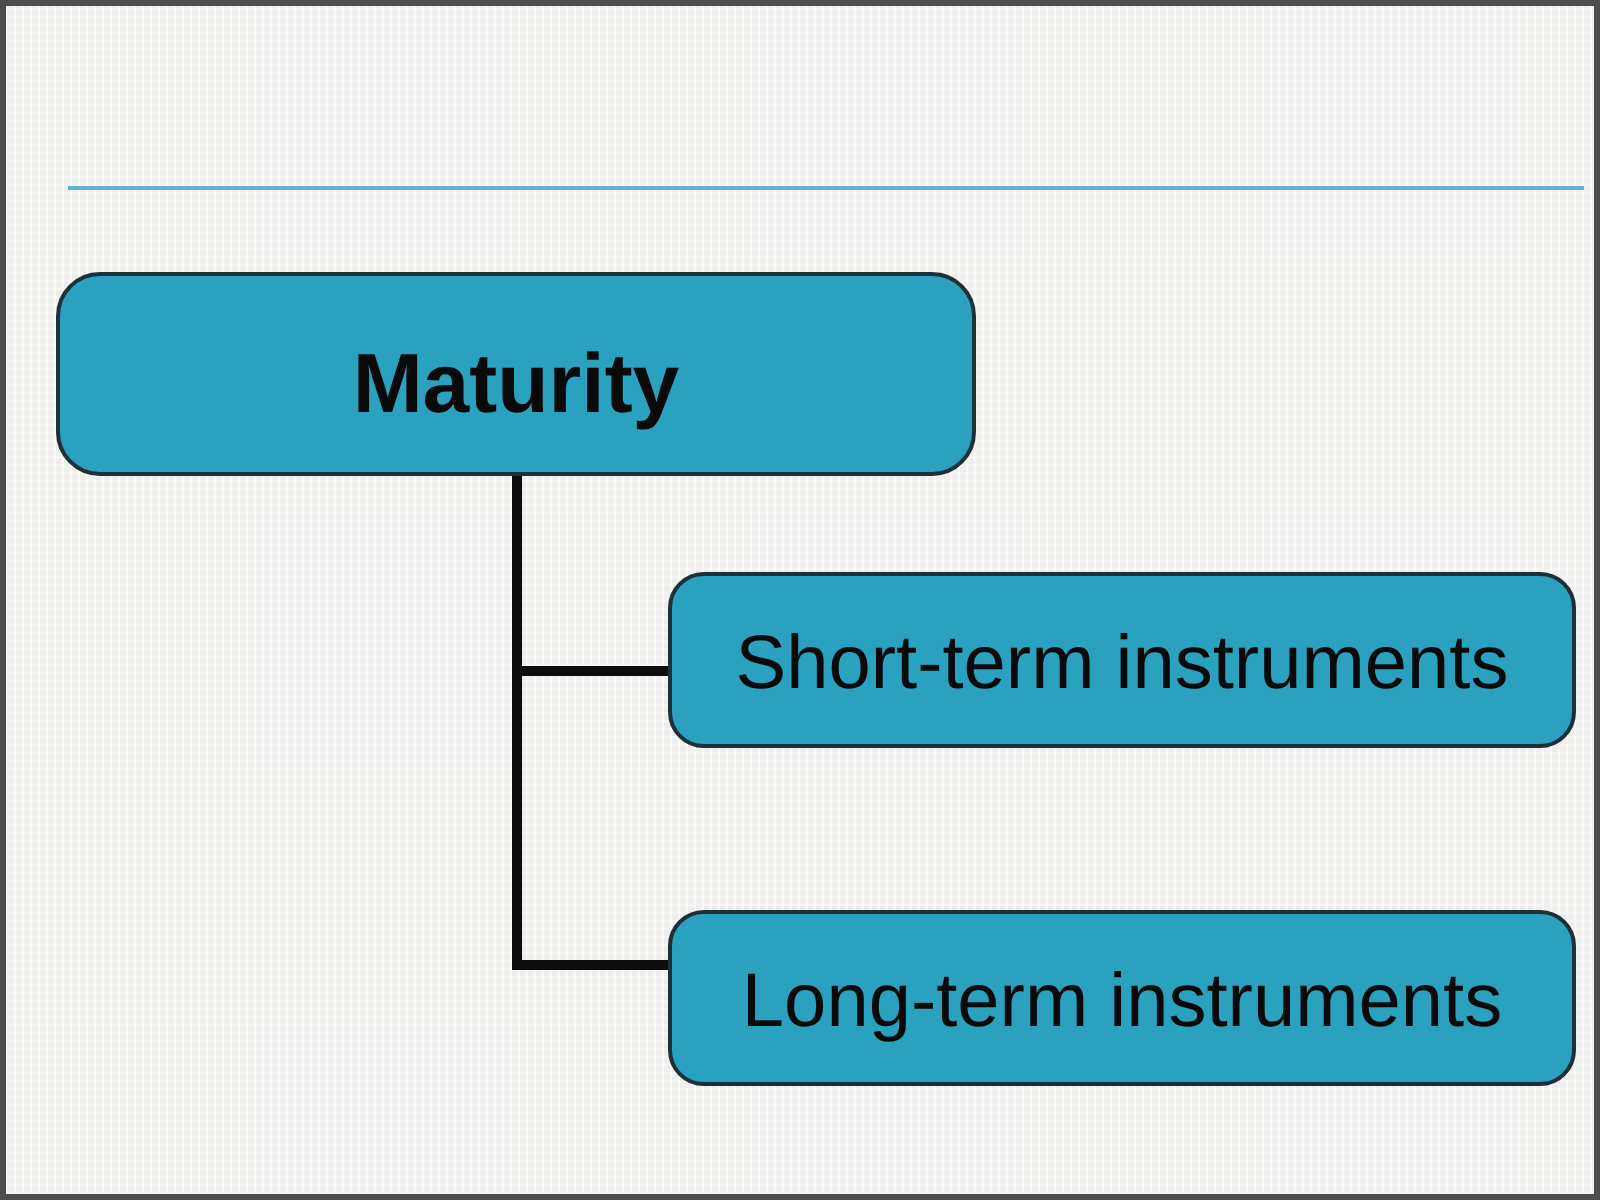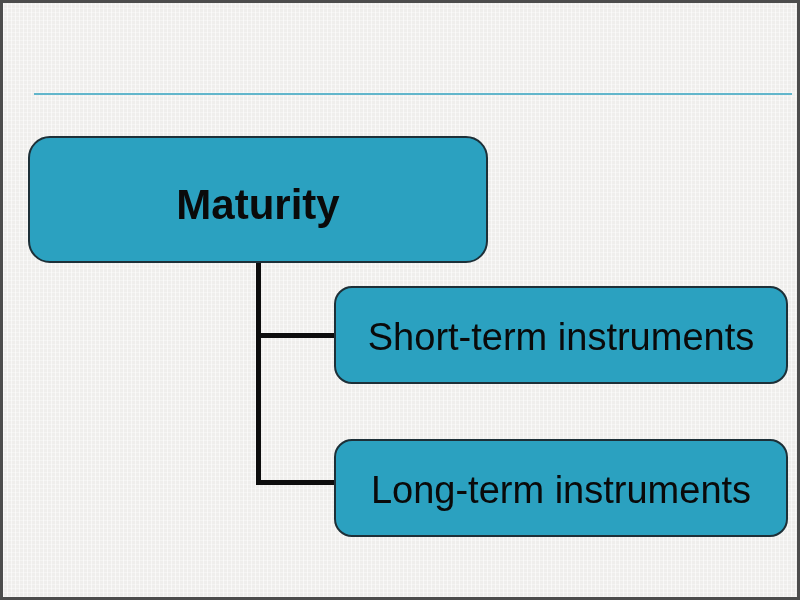--- a/index.html
+++ b/index.html
@@ -48,37 +48,37 @@
     display: flex;
     align-items: center;
     justify-content: center;
     color: #0a0a0a;
     z-index: 3;
   }
   .node-root {
     left: 25px;
     top: 133px;
     width: 460px;
-    height: 127px;
+    height: 102px;
     border-radius: 22px;
     font-size: 42px;
     font-weight: bold;
     padding-top: 10px;
   }
   .node-child {
     left: 331px;
     width: 454px;
-    height: 98px;
+    height: 88px;
     border-radius: 18px;
     font-size: 38px;
     font-weight: 400;
     padding-top: 4px;
   }
   .node-child.short { top: 283px; }
-  .node-child.long  { top: 436px; }
+  .node-child.long  { top: 452px; }
   .connector {
     position: absolute;
     background: #0d0d0d;
     z-index: 2;
   }
   .conn-v  { left: 253px; top: 234px; width: 5px;  height: 248px; }
   .conn-h1 { left: 253px; top: 330px; width: 80px; height: 5px; }
   .conn-h2 { left: 253px; top: 477px; width: 80px; height: 5px; }
 </style>
 </head>

